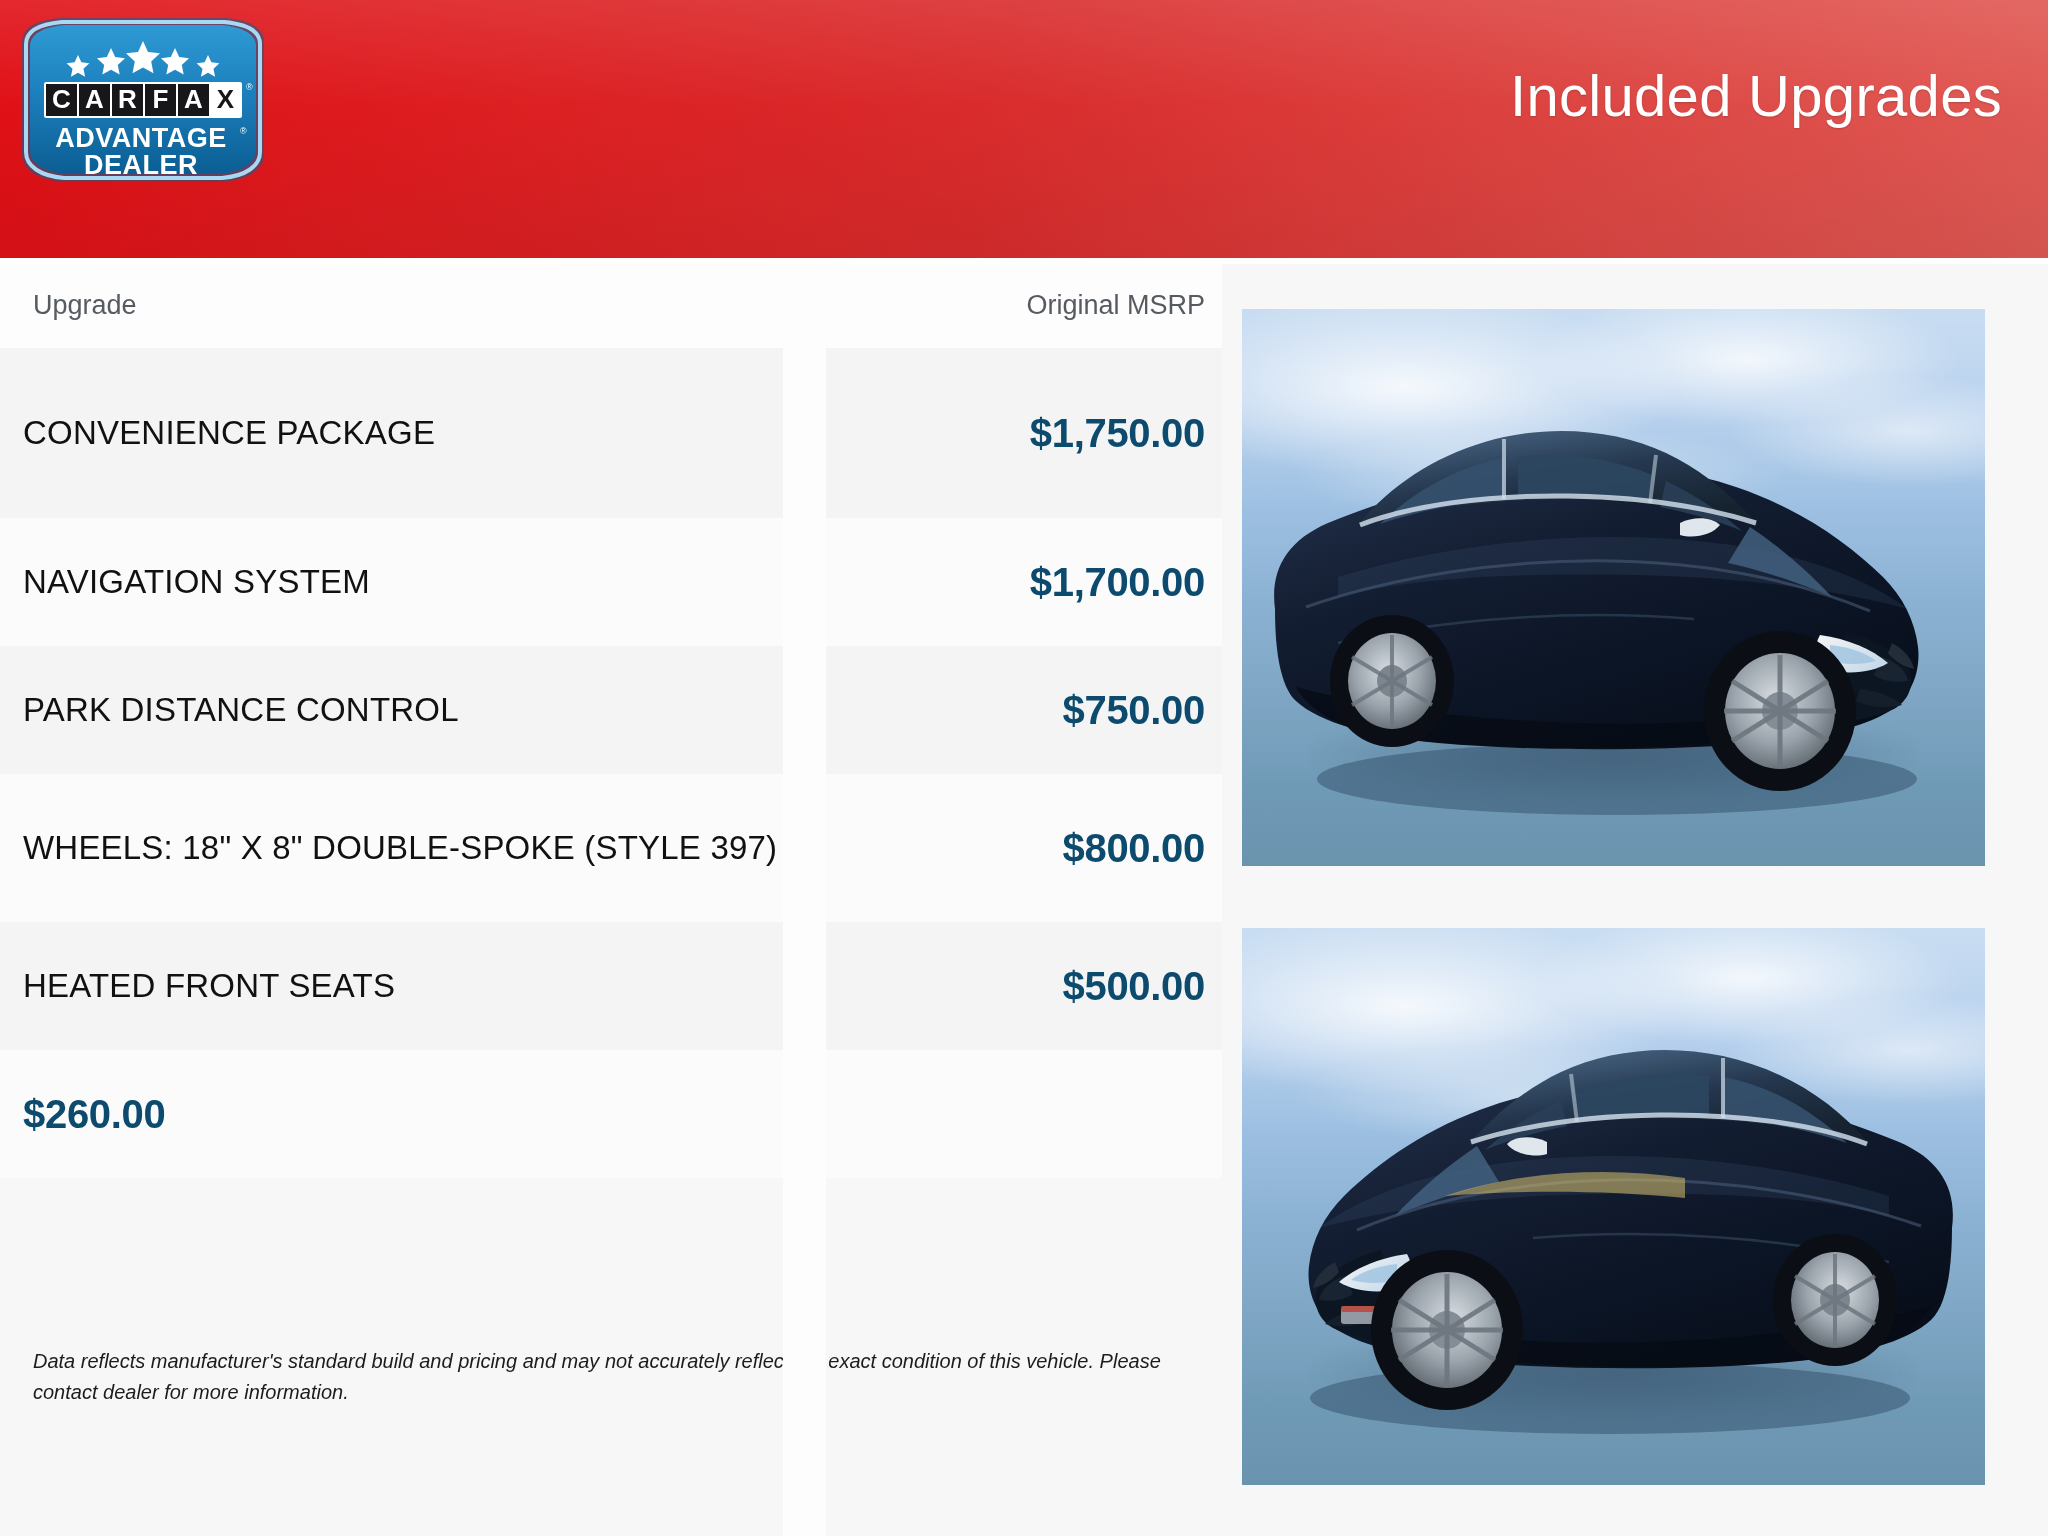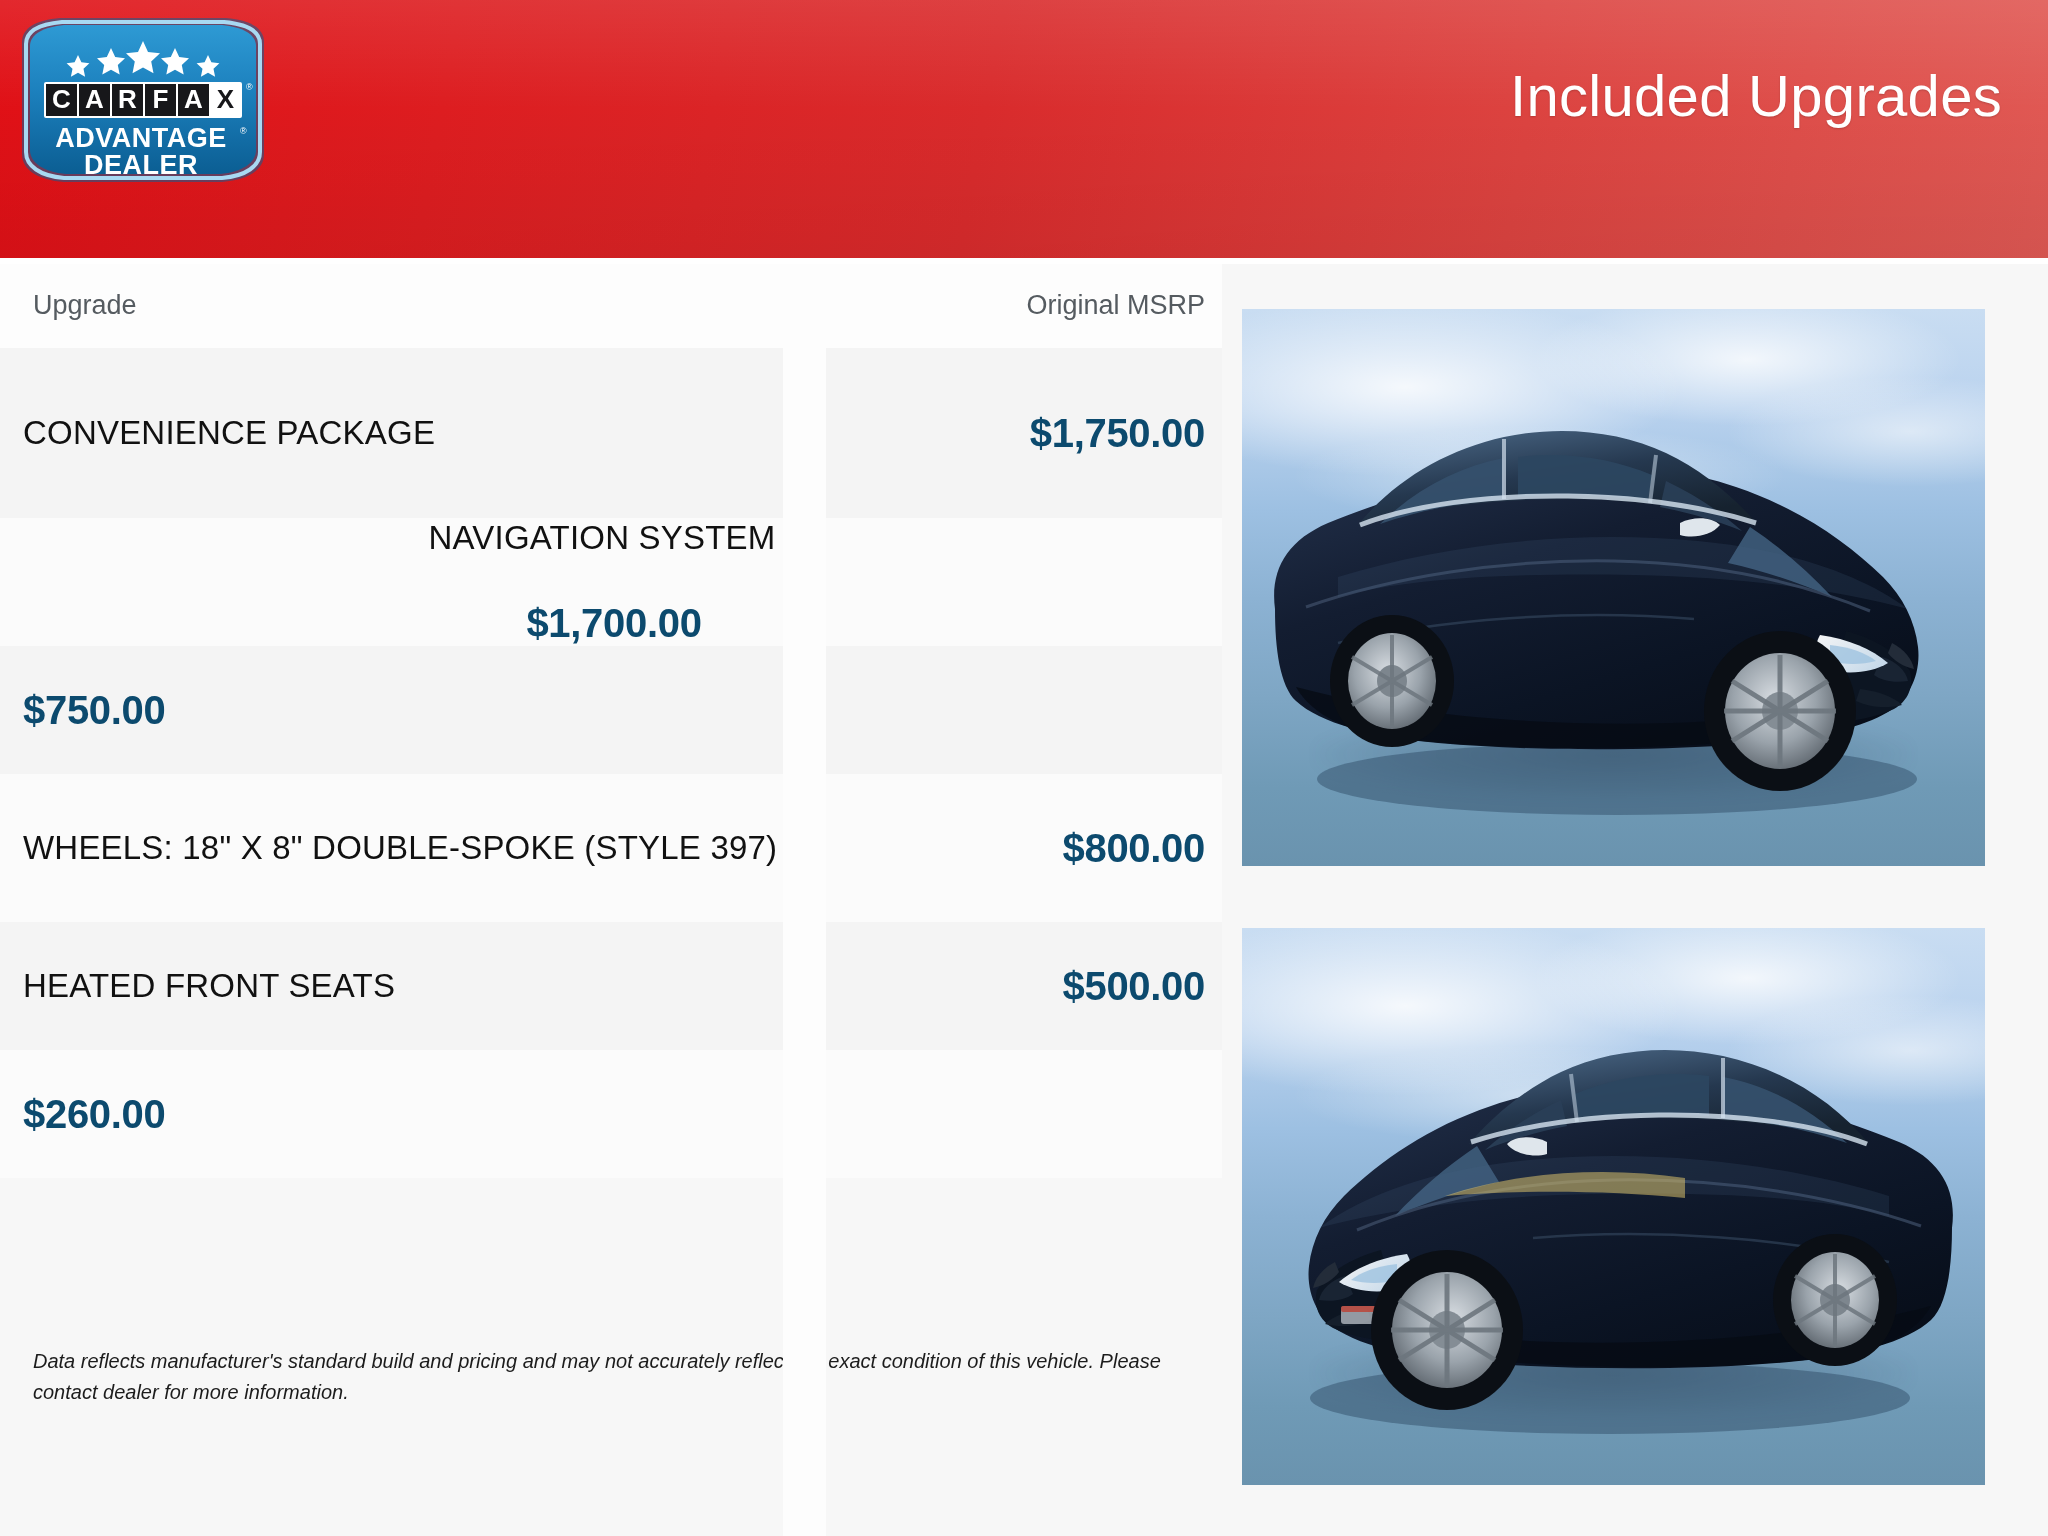--- a/index.html
+++ b/index.html
@@ -110,21 +110,21 @@
     flex: 0 0 auto;
     color: #0c4a6e;
     font-size: 40px;
     font-weight: 700;
     letter-spacing: -0.3px;
     white-space: nowrap;
     text-align: right;
   }
 
   .r1 { height: 170px; }
-  .r2 { height: 128px; flex-direction: column; }
+  .r2 { height: 128px; }
   .r3 { height: 128px; }
   .r4 { height: 148px; }
   .r5 { height: 128px; }
   .r6 { height: 128px; }
 
   .disclaimer {
     position: absolute;
     left: 33px;
     top: 1082px;
     width: 1170px;
@@ -258,20 +258,21 @@
       <div class="row-label">CONVENIENCE PACKAGE</div>
       <div class="row-price">$1,750.00</div>
     </div>
 
     <div class="row plain r2">
       <div class="row-label">NAVIGATION SYSTEM</div>
       <div class="row-price">$1,700.00</div>
     </div>
 
     <div class="row alt r3">
+      <div class="row-label">PARK DISTANCE CONTROL</div>
       <div class="row-price">$750.00</div>
     </div>
 
     <div class="row plain r4">
       <div class="row-label">WHEELS: 18" X 8" DOUBLE-SPOKE (STYLE 397)</div>
       <div class="row-price">$800.00</div>
     </div>
 
     <div class="row alt r5">
       <div class="row-label">HEATED FRONT SEATS</div>

